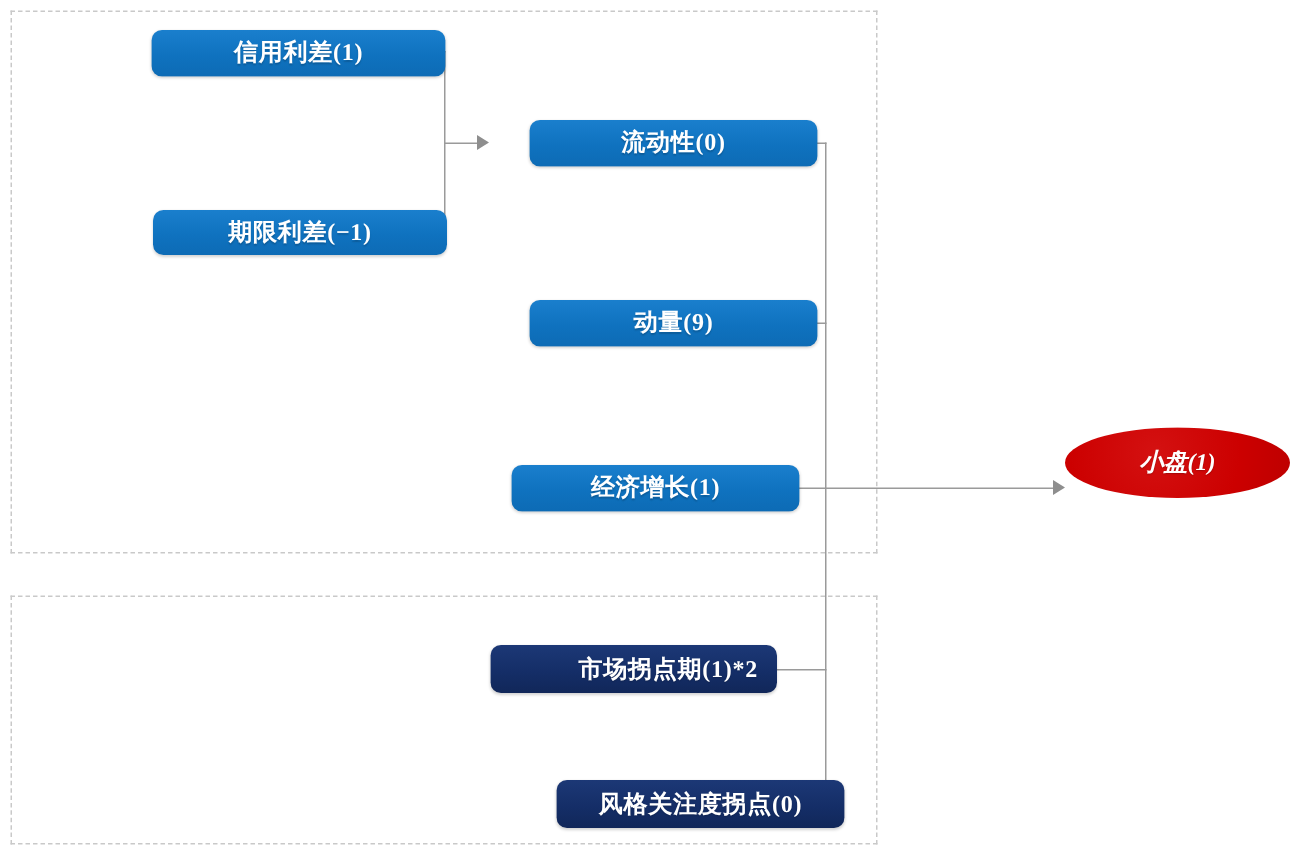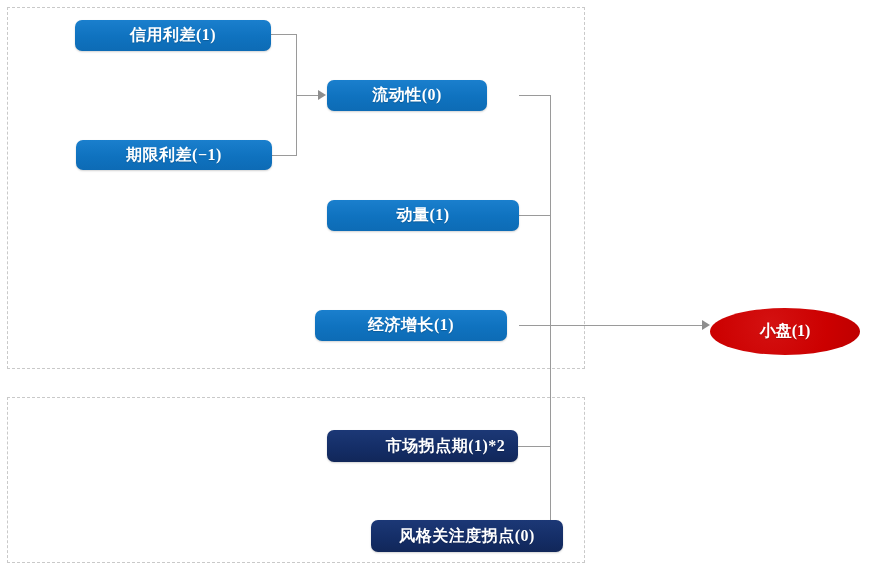--- a/index.html
+++ b/index.html
@@ -34,20 +34,21 @@
     font-weight: bold;
     font-size: 16px;
     letter-spacing: 0.5px;
     white-space: nowrap;
     text-shadow: 0 1px 1px rgba(0,0,0,0.18);
   }
   .node.blue {
     background: #1175c4;
     background-image: linear-gradient(to bottom, #1a7fcd 0%, #0f72bf 55%, #0d6bb5 100%);
     box-shadow: 0 1px 2px rgba(0,0,0,0.18);
+    margin-left: 26px;
   }
   .node.navy {
     background: #16306b;
     background-image: linear-gradient(to bottom, #1c3876 0%, #142d66 60%, #112759 100%);
     box-shadow: 0 1px 2px rgba(0,0,0,0.18);
   }
   .ellipse {
     position: absolute;
     box-sizing: border-box;
     display: flex;
@@ -101,25 +102,25 @@
   <div class="line-h" style="left:519px; top:536px; width:32px;"></div>
   <div class="line-v" style="left:550px; top:95px; height:441px;"></div>
 
   <div class="line-h" style="left:519px; top:325px; width:189px;"></div>
   <div class="arrowhead" style="left:702px; top:320px;"></div>
 
   <div class="node blue" style="left:75px; top:20px; width:196px; height:31px;">信用利差(1)</div>
 
   <div class="node blue" style="left:76px; top:140px; width:196px; height:30px;">期限利差(−1)</div>
 
-  <div class="node blue" style="left:327px; top:80px; width:160px; height:31px;">流动性(0)</div>
+  <div class="node blue" style="left:327px; top:80px; width:192px; height:31px;">流动性(0)</div>
 
-  <div class="node blue" style="left:327px; top:200px; width:192px; height:31px;">动量(1)</div>
+  <div class="node blue" style="left:327px; top:200px; width:192px; height:31px;">动量(9)</div>
 
   <div class="node blue" style="left:315px; top:310px; width:192px; height:31px;">经济增长(1)</div>
 
   <div class="node navy" style="left:327px; top:430px; width:191px; height:32px;padding-left:46px;">市场拐点期(1)*2</div>
 
   <div class="node navy" style="left:327px; top:520px; width:192px; height:32px;margin-left:44px;">风格关注度拐点(0)</div>
 
-  <div class="ellipse" style="left:710px; top:308px; width:150px; height:47px;">小盘(1)</div>
+  <div class="ellipse" style="left:710px; top:285px; width:150px; height:47px;font-style:italic;">小盘(1)</div>
 
 </div>
 
 </body></html>

